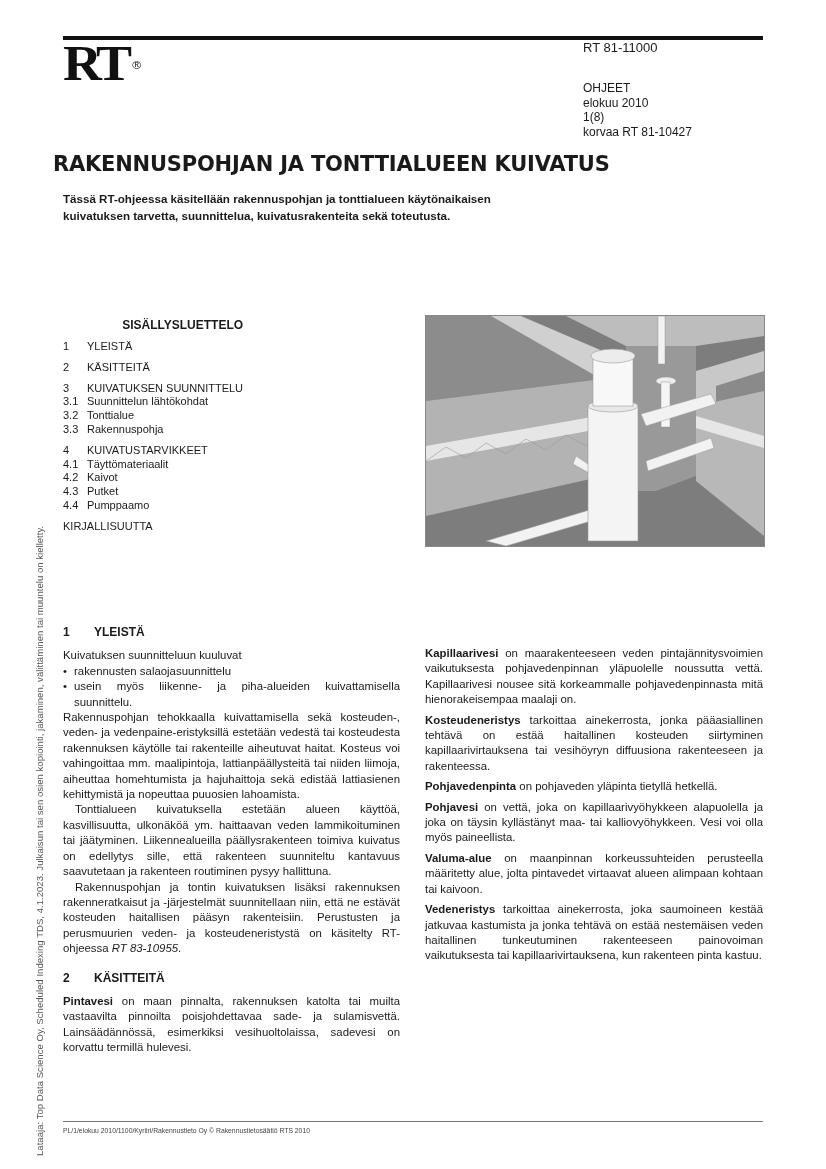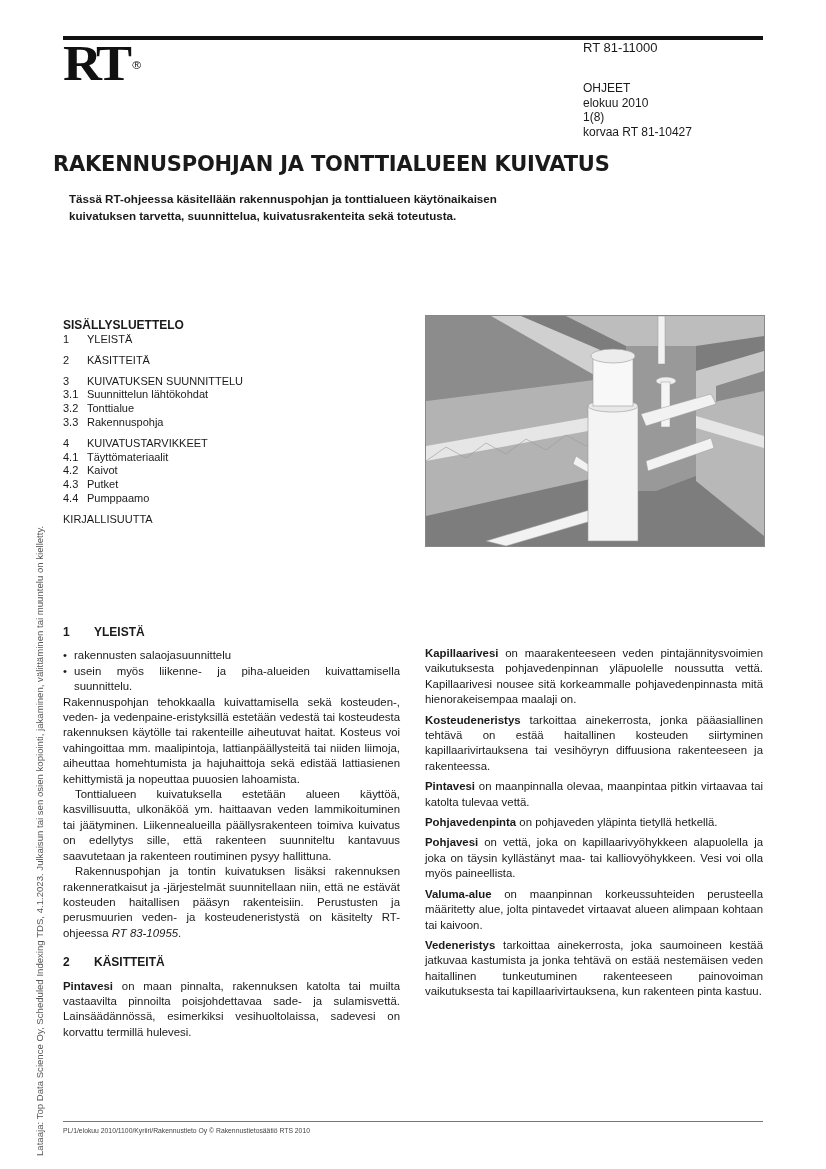--- a/index.html
+++ b/index.html
@@ -6,23 +6,23 @@
   body { width: 826px; height: 1169px; position: relative; overflow: hidden;
          font-family: "DejaVu Sans", "Liberation Sans", sans-serif; color: #1a1a1a; }
   .topbar { position: absolute; left: 63px; top: 36px; width: 700px; height: 4px; background: #111; }
   .logo { position: absolute; left: 63px; top: 40px; font-family: "Liberation Serif", serif;
           font-weight: bold; font-size: 54px; letter-spacing: -4px; line-height: 48px; color: #111; transform: scaleY(0.95); transform-origin: top left; }
   .logo sup { font-size: 12px; letter-spacing: 0; vertical-align: top; position: relative; top: 2px; left: 4px; font-family: "Liberation Sans", sans-serif; font-weight: normal; }
   .docnum { position: absolute; left: 583px; top: 40px; font-size: 13px; font-weight: normal; font-family: "Liberation Sans", sans-serif; }
   .meta { position: absolute; left: 583px; top: 81px; font-size: 12px; line-height: 14.5px; font-family: "Liberation Sans", sans-serif; }
   .meta div { white-space: nowrap; }
   .title { position: absolute; left: 53px; top: 152px; font-size: 21px; font-weight: bold; letter-spacing: -0.2px; font-family: "DejaVu Sans", sans-serif; }
-  .lead { position: absolute; left: 69px; top: 190px; width: 470px; font-size: 11.6px; font-weight: bold; line-height: 17px; font-family: "Liberation Sans", sans-serif; }
+  .lead { position: absolute; left: 63px; top: 190px; width: 470px; font-size: 11.6px; font-weight: bold; line-height: 17px; font-family: "Liberation Sans", sans-serif; }
   .toc { position: absolute; left: 63px; top: 318px; font-family: "Liberation Sans", sans-serif; font-size: 11px; }
-  .toc-title { font-weight: bold; font-size: 12px; margin-bottom: 1px; }
+  .toc-title { font-weight: bold; font-size: 12px; margin-bottom: 8px; text-align: right; }
   .toc-item { display: flex; line-height: 13.8px; }
   .toc-item .num { width: 24px; }
   .toc-item.gap { margin-top: 7px; }
   .toc-last { margin-top: 7px; line-height: 13.8px; }
   .figure { position: absolute; left: 425px; top: 315px; width: 338px; height: 230px; border: 1px solid #888; overflow: hidden; background: #8a8a8a; }
   .col { position: absolute; font-family: "Liberation Sans", sans-serif; font-size: 11.4px; line-height: 15.4px; text-align: justify; }
   .col-left { left: 63px; top: 625px; width: 337px; }
   .col-right { left: 425px; top: 646px; width: 338px; }
   .h2 { font-weight: bold; font-size: 12px; display: flex; margin-bottom: 8px; }
   .h2 .num { width: 31px; }
@@ -142,39 +142,39 @@
     <rect x="167" y="40" width="40" height="50" fill="#f8f8f8" stroke="#999" stroke-width="0.6"></rect>
     <ellipse cx="187" cy="40" rx="22" ry="7" fill="#ececec" stroke="#999" stroke-width="0.6"></ellipse>
   </svg>
 </div>
 
 <div class="col col-left">
   <div class="h2">
       <span class="num">1</span>
       <span>YLEISTÄ</span>
     </div>
+  <p>Kuivatuksen suunnitteluun kuuluvat</p>
   <ul class="bullets">
     <li>rakennusten salaojasuunnittelu</li>
     <li>usein myös liikenne- ja piha-alueiden kuivattamisella suunnittelu.</li>
   </ul>
   <p>Rakennuspohjan tehokkaalla kuivattamisella sekä kosteuden-, veden- ja vedenpaine-eristyksillä estetään vedestä tai kosteudesta rakennuksen käytölle tai rakenteille aiheutuvat haitat. Kosteus voi vahingoittaa mm. maalipintoja, lattianpäällysteitä tai niiden liimoja, aiheuttaa homehtumista ja hajuhaittoja sekä edistää lattiasienen kehittymistä ja nopeuttaa puuosien lahoamista.</p>
   <p class="indent">Tonttialueen kuivatuksella estetään alueen käyttöä, kasvillisuutta, ulkonäköä ym. haittaavan veden lammikoituminen tai jäätyminen. Liikennealueilla päällysrakenteen toimiva kuivatus on edellytys sille, että rakenteen suunniteltu kantavuus saavutetaan ja rakenteen routiminen pysyy hallittuna.</p>
   <p class="indent"><span>Rakennuspohjan ja tontin kuivatuksen lisäksi rakennuksen rakenneratkaisut ja -järjestelmät suunnitellaan niin, että ne estävät kosteuden haitallisen pääsyn rakenteisiin. Perustusten ja perusmuurien veden- ja kosteudeneristystä on käsitelty RT-ohjeessa </span><em>RT 83-10955</em><span>.</span></p>
 
   <div class="h2 section2">
       <span class="num">2</span>
       <span>KÄSITTEITÄ</span>
     </div>
   <p class="def"><span class="term">Pintavesi</span><span> on maan pinnalta, rakennuksen katolta tai muilta vastaavilta pinnoilta poisjohdettavaa sade- ja sulamisvettä. Lainsäädännössä, esimerkiksi vesihuoltolaissa, sadevesi on korvattu termillä hulevesi.</span></p>
 </div>
 
 <div class="col col-right">
   <p class="def"><span class="term">Kapillaarivesi</span><span> on maarakenteeseen veden pintajännitysvoimien vaikutuksesta pohjavedenpinnan yläpuolelle noussutta vettä. Kapillaarivesi nousee sitä korkeammalle pohjavedenpinnasta mitä hienorakeisempaa maalaji on.</span></p>
   <p class="def"><span class="term">Kosteudeneristys</span><span> tarkoittaa ainekerrosta, jonka pääasiallinen tehtävä on estää haitallinen kosteuden siirtyminen kapillaarivirtauksena tai vesihöyryn diffuusiona rakenteeseen ja rakenteessa.</span></p>
-  <p class="def"><span class="term">Pintavesi</span><span> on maanpinnalla olevaa, maanpintaa pitkin virtaavaa tai katolta tulevaa vettä.</span></p>
   <p class="def"><span class="term">Pohjavedenpinta</span><span> on pohjaveden yläpinta tietyllä hetkellä.</span></p>
   <p class="def"><span class="term">Pohjavesi</span><span> on vettä, joka on kapillaarivyöhykkeen alapuolella ja joka on täysin kyllästänyt maa- tai kalliovyöhykkeen. Vesi voi olla myös paineellista.</span></p>
   <p class="def"><span class="term">Valuma-alue</span><span> on maanpinnan korkeussuhteiden perusteella määritetty alue, jolta pintavedet virtaavat alueen alimpaan kohtaan tai kaivoon.</span></p>
   <p class="def"><span class="term">Vedeneristys</span><span> tarkoittaa ainekerrosta, joka saumoineen kestää jatkuvaa kastumista ja jonka tehtävä on estää nestemäisen veden haitallinen tunkeutuminen rakenteeseen painovoiman vaikutuksesta tai kapillaarivirtauksena, kun rakenteen pinta kastuu.</span></p>
 </div>
 
 <div class="footer-line"></div>
 <div class="footer">PL/1/elokuu 2010/1100/Kyriiri/Rakennustieto Oy   © Rakennustietosäätiö RTS 2010</div>
 <div class="side">Lataaja: Top Data Science Oy, Scheduled Indexing TDS, 4.1.2023. Julkaisun tai sen osien kopiointi, jakaminen, välittäminen tai muuntelu on kielletty.</div>
 

